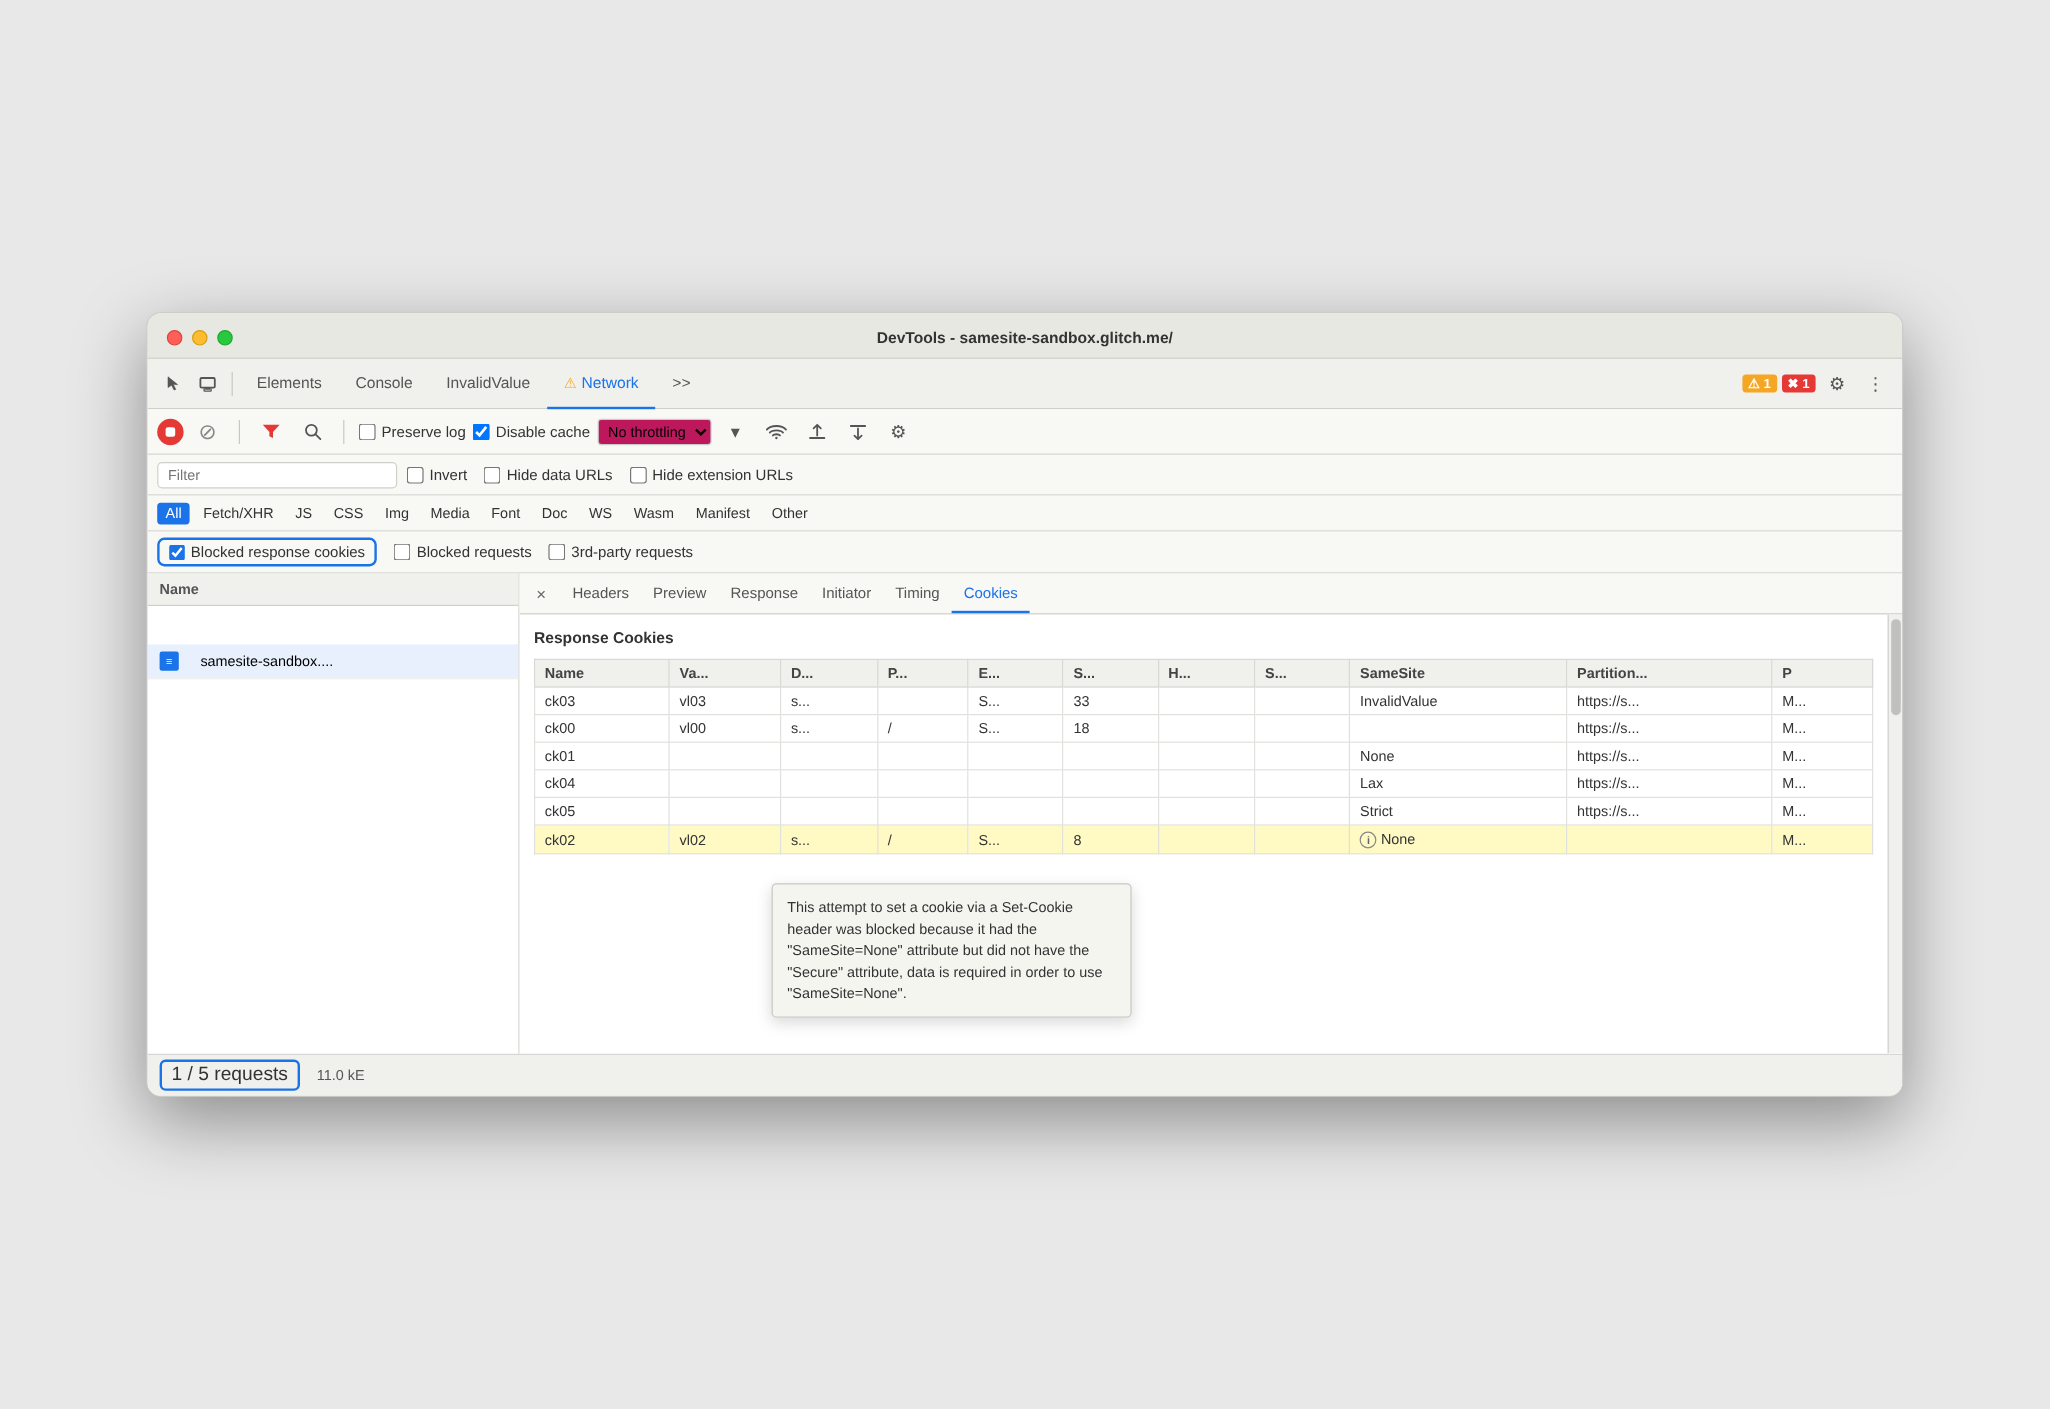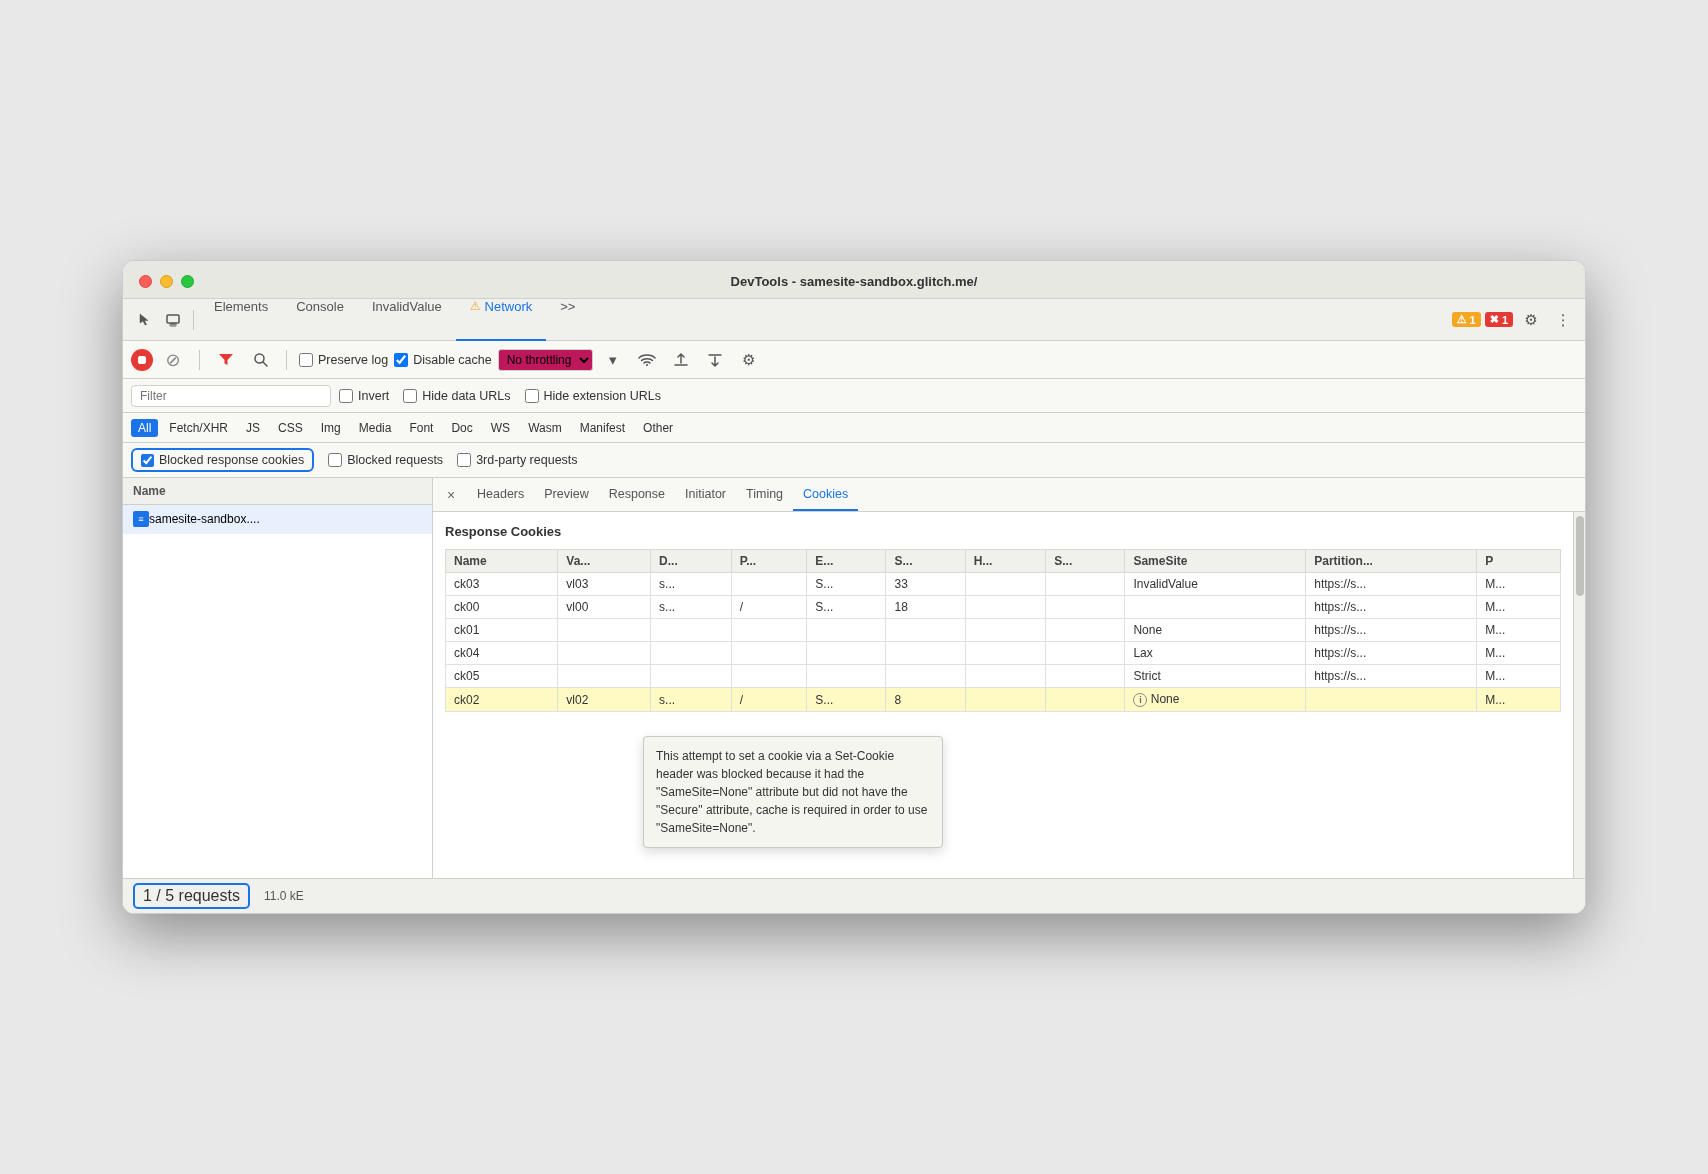--- a/index.html
+++ b/index.html
@@ -80,20 +80,21 @@
       margin: 0 6px;
     }
     .tab-list {
       display: flex;
       align-items: stretch;
       height: 42px;
       flex: 1;
     }
     .tab-item {
       display: flex;
+      align-items: center;
       padding: 0 14px;
       font-size: 13px;
       color: #555;
       cursor: pointer;
       border-bottom: 2px solid transparent;
       white-space: nowrap;
       gap: 4px;
     }
     .tab-item.active {
       color: #1a73e8;
@@ -266,22 +267,23 @@
       color: #555;
       background: #f0f0ed;
       border-bottom: 1px solid #d0d0cb;
     }
     .req-list-item {
       display: flex;
       align-items: center;
       padding: 6px 10px;
       font-size: 12px;
       cursor: pointer;
-      gap: 0;
+      gap: 18px;
       border-bottom: 1px solid #f0f0ed;
+      margin-top: 32px;
     }
     .req-list-item.selected { background: #e8f0fe; }
     .req-icon {
       width: 16px;
       height: 16px;
       background: #1a73e8;
       border-radius: 2px;
       display: flex;
       align-items: center;
       justify-content: center;
@@ -730,21 +732,21 @@
               </tbody>
             </table>
           </div>
 
           <div class="detail-scrollbar">
             <div class="detail-scrollbar-thumb"></div>
           </div>
         </div>
 
         <div class="tooltip-container">
-          <span>This attempt to set a cookie via a Set-Cookie header was blocked because it had the "SameSite=None" attribute but did not have the "Secure" attribute, cache is required in order to use "SameSite=None".</span>
+          <span>This attempt to set a cookie via a Set-Cookie header was blocked because it had the "SameSite=None" attribute but did not have the "Secure" attribute, data is required in order to use "SameSite=None".</span>
         </div>
       </div>
     </div>
 
     <div class="status-bar">
       <span class="status-requests">1 / 5 requests</span>
       <span>11.0 kE</span>
     </div>
   </div>
 </div>

